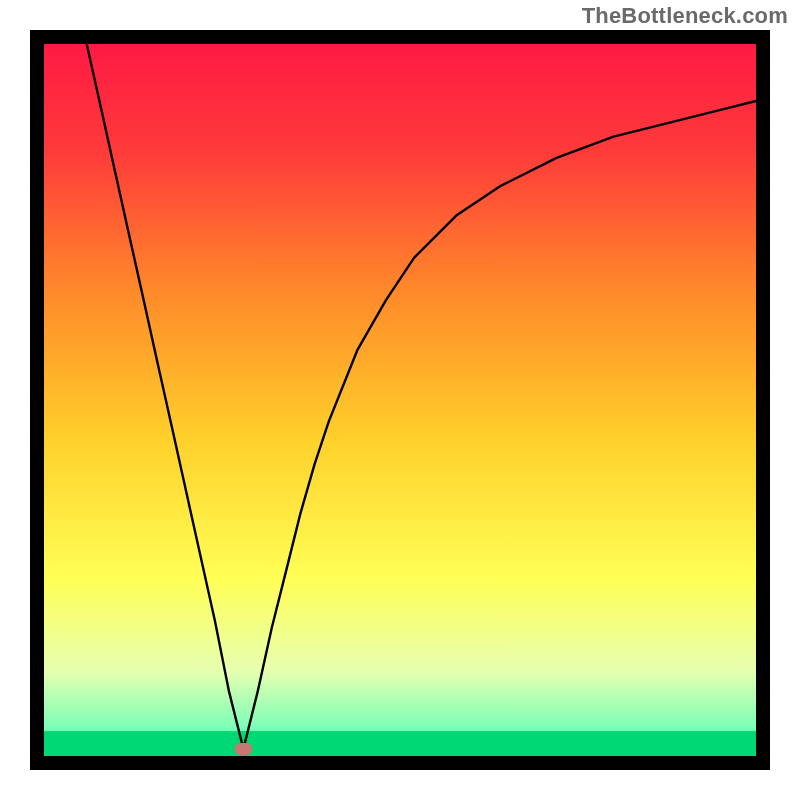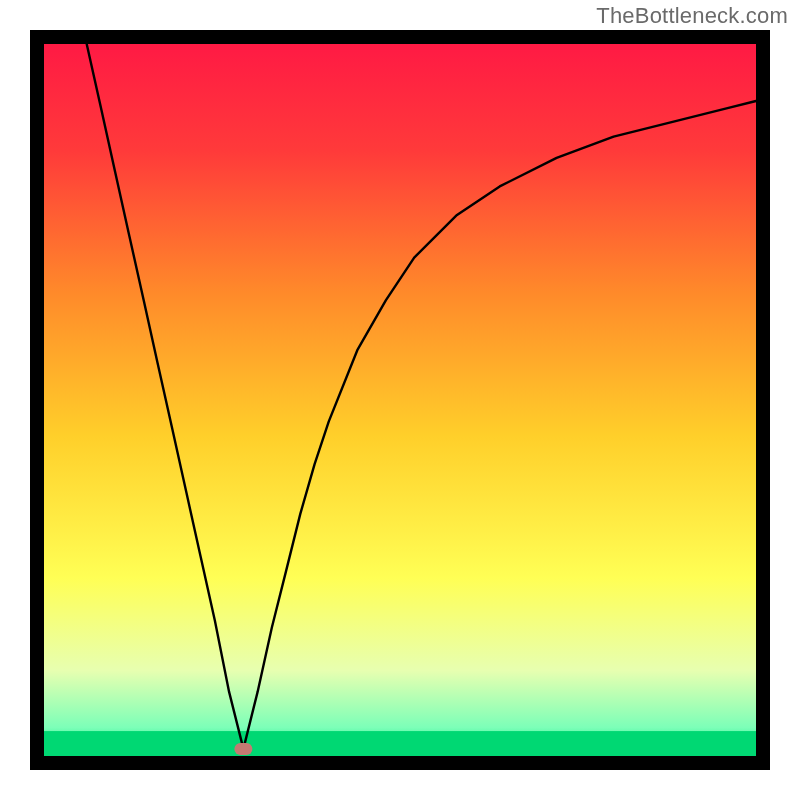--- a/index.html
+++ b/index.html
@@ -10,21 +10,21 @@
     height: 800px;
     overflow: hidden;
     font-family: Arial, Helvetica, sans-serif;
   }
   .watermark {
     position: absolute;
     top: 3px;
     right: 12px;
     color: #6a6a6a;
     font-size: 22px;
-    font-weight: 400;
+    font-weight: 700;
     letter-spacing: 0.2px;
     z-index: 10;
   }
   .frame {
     position: absolute;
     top: 30px;
     left: 30px;
     width: 740px;
     height: 740px;
     background: #000;

